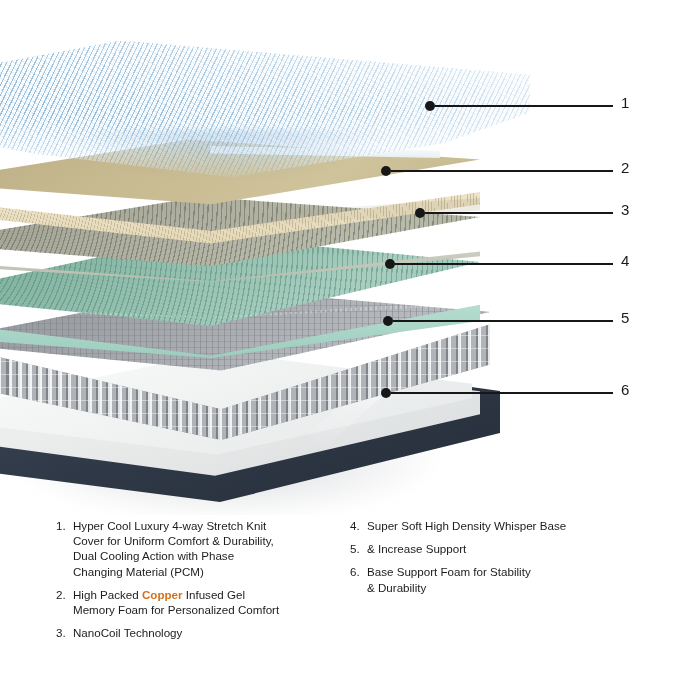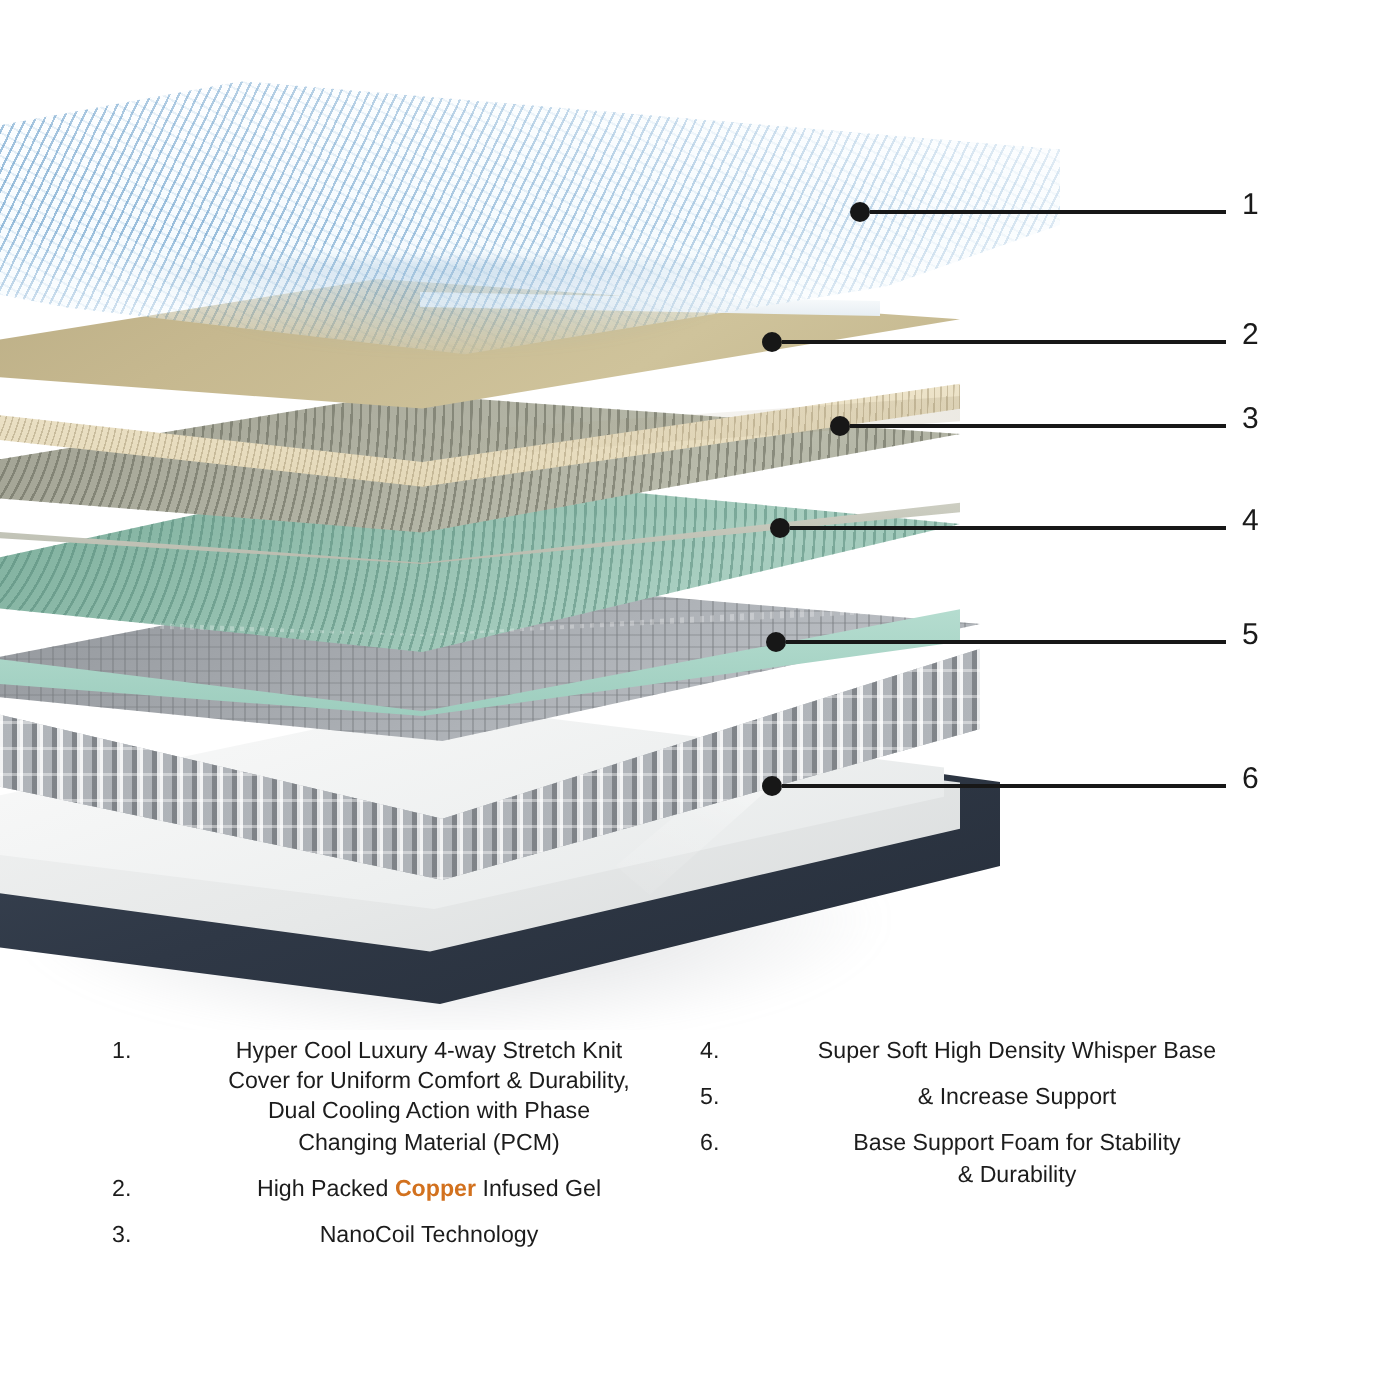--- a/index.html
+++ b/index.html
@@ -192,21 +192,21 @@
   }
   .legend-col{position:absolute;top:0;}
   #legend-col-left{left:56px;width:300px;}
   #legend-col-right{left:350px;width:300px;}
   .legend-item{
     position:relative;padding-left:17px;margin-bottom:8px;
   }
   .legend-num{
     position:absolute;left:0;top:0;width:14px;text-align:left;
   }
-  .legend-text{display:block;text-align:center;}
+  .legend-text{display:block;}
   .legend-text b{font-weight:normal;}
   .legend-text .copper{color:#d2711e;font-weight:bold;}
 </style>
 </head>
 <body>
 
 <div id="diagram-stage">
 
   <div class="floor-shadow"></div>
 
@@ -293,20 +293,21 @@
       <span class="legend-num">1.</span>
       <span class="legend-text">Hyper Cool Luxury 4-way Stretch Knit</span>
       <span class="legend-text">Cover for Uniform Comfort &amp; Durability,</span>
       <span class="legend-text">Dual Cooling Action with Phase</span>
       <span class="legend-text">Changing Material (PCM)</span>
     </div>
 
     <div class="legend-item">
       <span class="legend-num">2.</span>
       <span class="legend-text"><span>High Packed </span><span class="copper">Copper</span><span> Infused Gel</span></span>
+      <span class="legend-text">Memory Foam for Personalized Comfort</span>
     </div>
 
     <div class="legend-item">
       <span class="legend-num">3.</span>
       <span class="legend-text">NanoCoil Technology</span>
     </div>
 
   </div>
 
   <div class="legend-col" id="legend-col-right">

